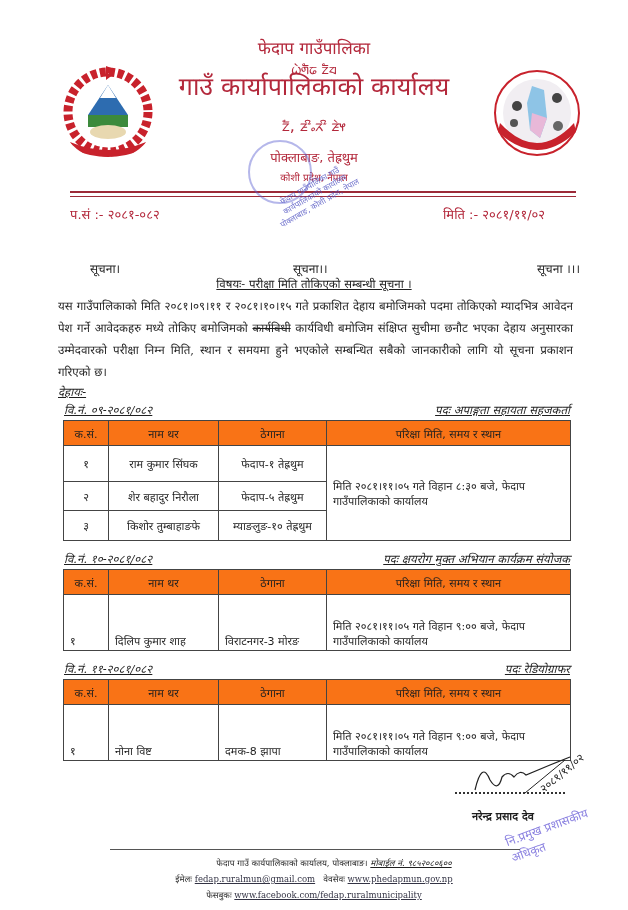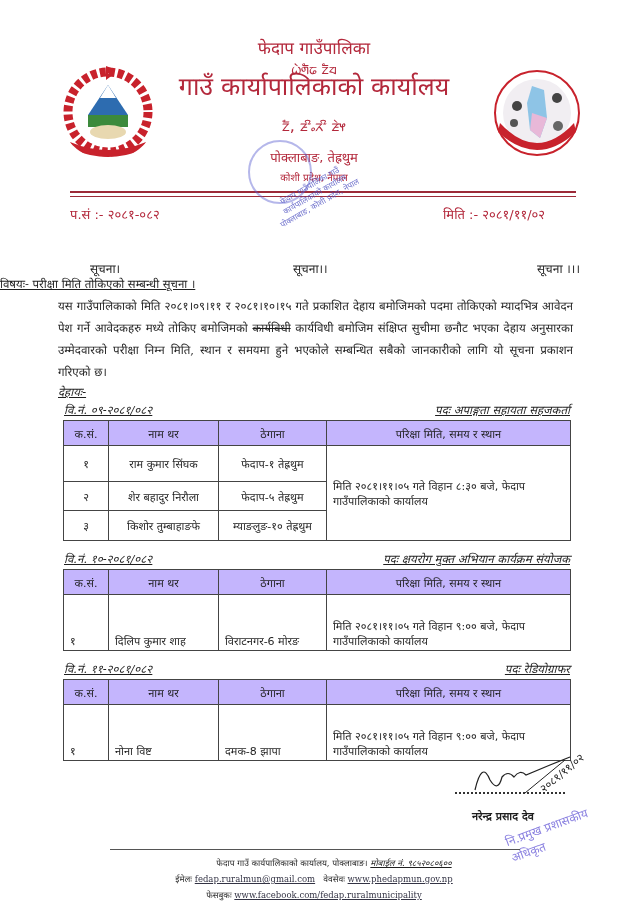--- a/index.html
+++ b/index.html
@@ -11,27 +11,27 @@
   .h3{top:68px;font-size:25px;font-family:"DejaVu Sans",sans-serif;}
   .h4{top:116px;font-size:16px;font-family:"DejaVu Sans",sans-serif;}
   .h5{top:148px;font-size:13px;font-family:"DejaVu Sans",sans-serif;}
   .h6{top:170px;font-size:10px;font-family:"DejaVu Sans",sans-serif;}
   .rule{left:70px;width:506px;height:2px;background:#9c2a38;}
   .ref{top:205px;font-size:13px;color:#b3283b;font-family:"DejaVu Sans",sans-serif;}
   .logo{border-radius:50%;}
   .stamp{left:248px;top:140px;width:60px;height:60px;border:2px solid #5a5fd0;border-radius:50%;opacity:.45;}
   .stamp-text{left:270px;top:180px;width:90px;font-size:8px;color:#4c4fc0;transform:rotate(-30deg);opacity:.8;text-align:center;line-height:10px;font-family:"DejaVu Sans",sans-serif;}
   .notice{top:260px;font-size:12px;}
-  .subject{top:276px;left:0;width:628px;text-align:left;font-size:11.5px;text-decoration:underline;}
+  .subject{top:276px;left:0;width:628px;text-align:center;font-size:11.5px;text-decoration:underline;}
   .body-text{top:295px;left:58px;width:515px;font-size:11.6px;line-height:22px;text-align:justify;}
   .strike{text-decoration:line-through;}
   .u{text-decoration:underline;font-style:italic;}
   .lbl{font-size:11.5px;}
   table{border-collapse:collapse;position:absolute;left:63px;width:508px;font-size:11px;font-family:"DejaVu Sans",sans-serif;}
-  th{background:#c4b5fd;font-weight:normal;border:1px solid #444;height:22px;}
+  th{background:#f97316;font-weight:normal;border:1px solid #444;height:22px;}
   td{border:1px solid #444;padding:2px 6px;}
   td.c{text-align:center;}
   .sig-dots{left:455px;top:792px;width:110px;border-bottom:2px dotted #333;}
   .sig-stamp{left:500px;top:800px;font-size:12px;color:#6b5fd8;transform:rotate(-20deg);opacity:.8;}
   .sig-line{left:470px;top:755px;width:110px;height:40px;}
   .foot-rule{left:110px;top:849px;width:410px;height:1px;background:#555;}
   .foot{left:0;width:628px;text-align:center;font-size:8.5px;font-family:"DejaVu Serif",serif;}
   .link{color:#334;text-decoration:underline;}
 </style>
 </head>
@@ -130,21 +130,21 @@
   <tbody>
       <tr>
     <th>क.सं.</th>
     <th>नाम थर</th>
     <th>ठेगाना</th>
     <th>परिक्षा मिति, समय र स्थान</th>
   </tr>
   <tr style="height:56px;vertical-align:bottom;">
     <td>१</td>
     <td>दिलिप कुमार शाह</td>
-    <td>विराटनगर-6 मोरङ</td>
+    <td>विराटनगर-3 मोरङ</td>
     <td>मिति २०८१।११।०५ गते विहान ९:०० बजे, फेदाप गाउँपालिकाको कार्यालय</td>
   </tr>
 </tbody>
   </table>
 
 <div class="abs lbl u" style="left:64px;top:661px;text-align:center;">वि.नं. ११-२०८१/०८२</div>
 <div class="abs lbl u" style="right:58px;top:661px;">पदः रेडियोग्राफर</div>
 <table style="top:679px;">
   <colgroup>
       <col style="width:45px">

